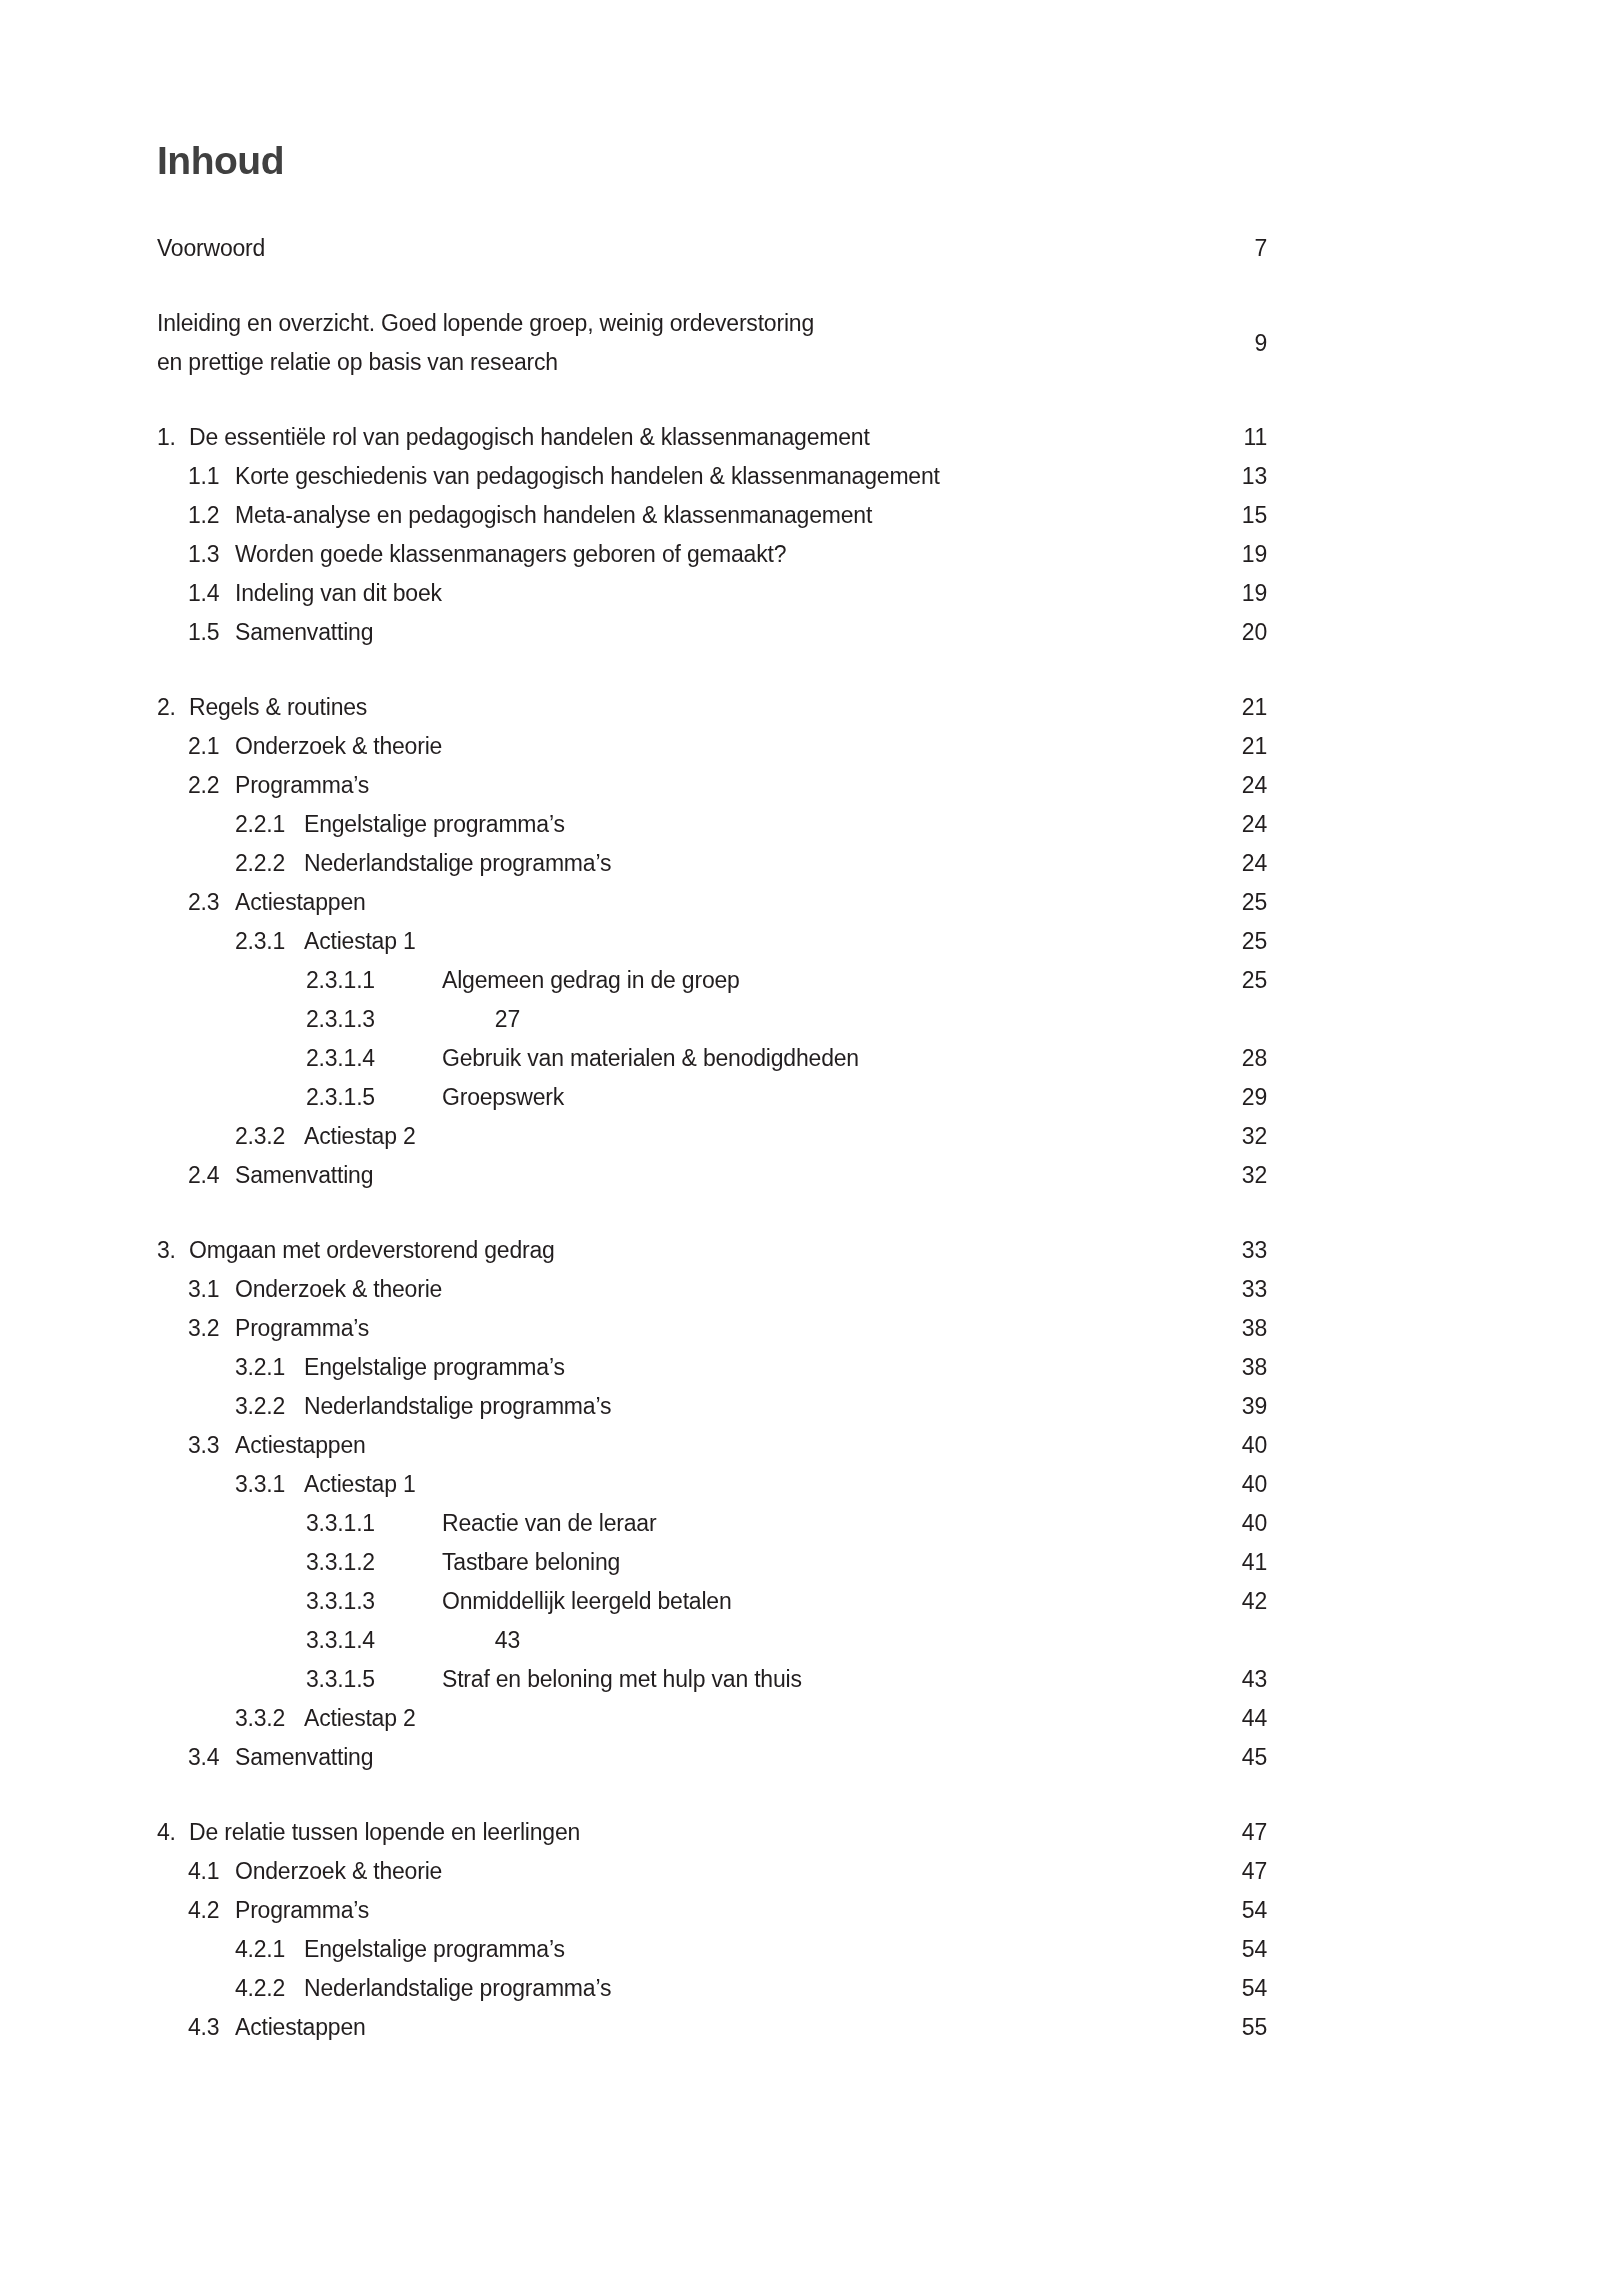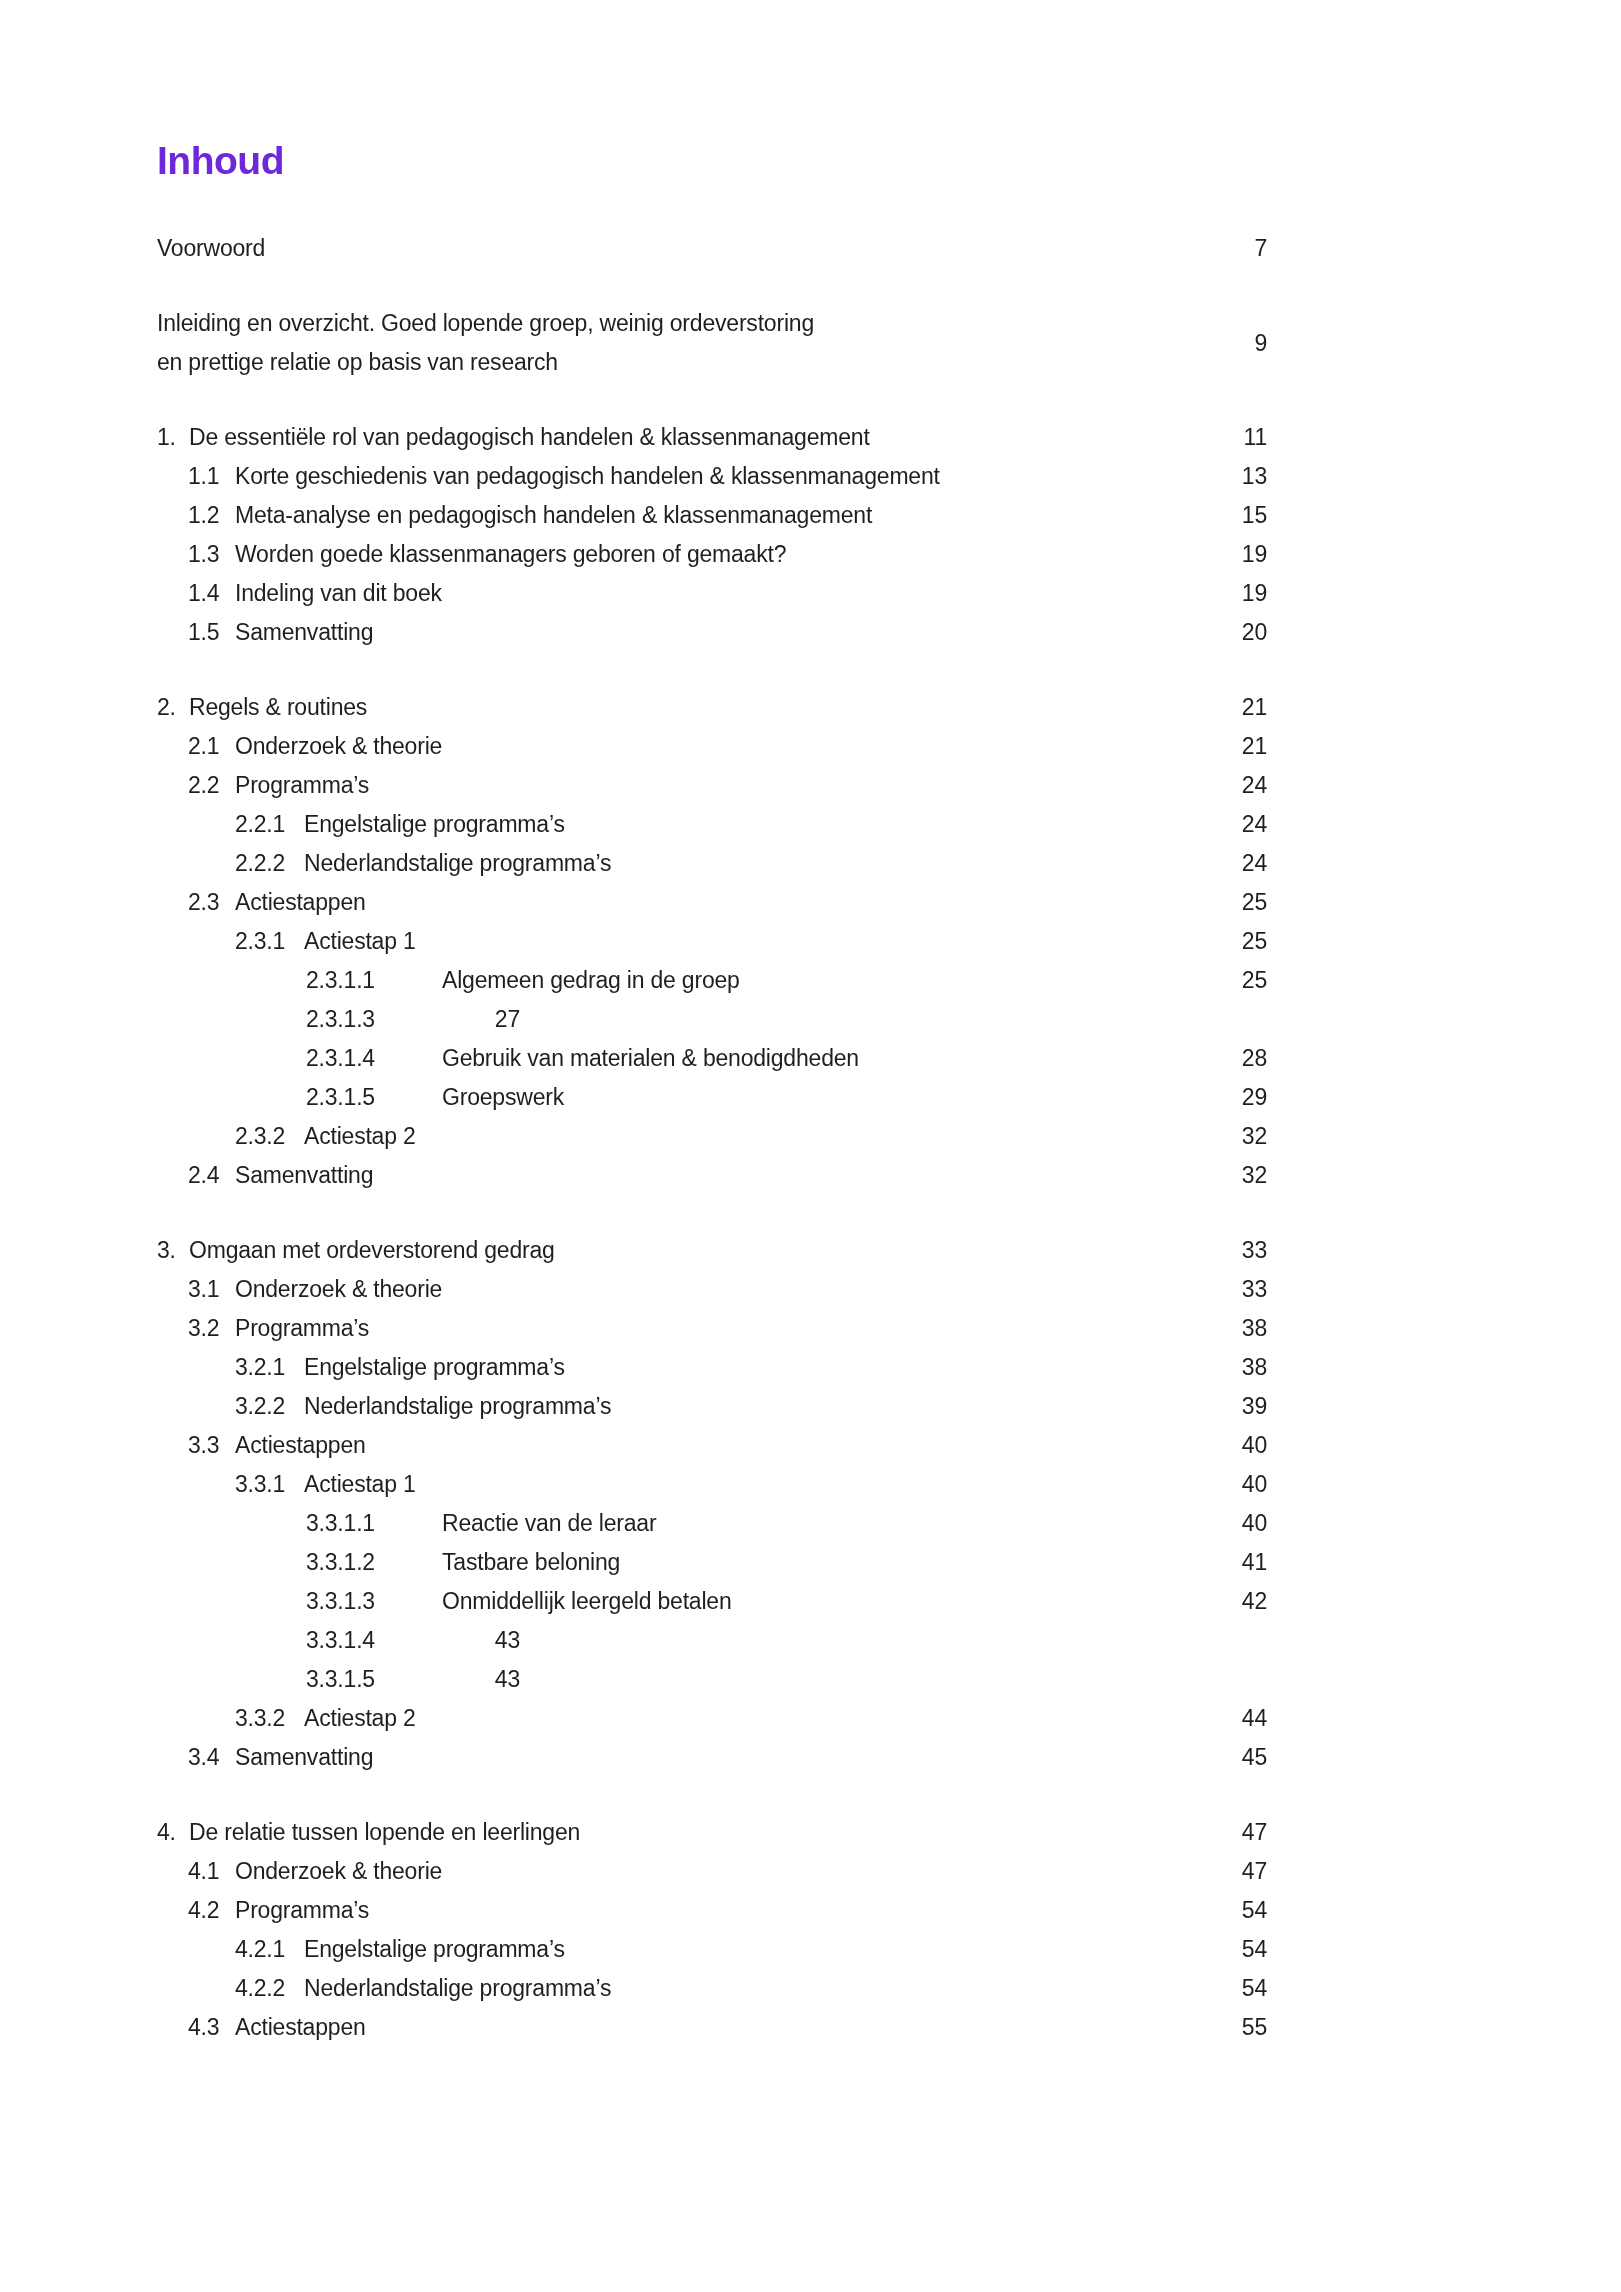--- a/index.html
+++ b/index.html
@@ -46,21 +46,21 @@
   .t1, .t2 { display: block; }
   .page {
     flex: none;
     width: 78px;
     text-align: right;
   }
 </style>
 </head>
 <body style="color: rgb(34, 30, 31); background: rgb(255, 255, 255);">
 
-<h1 class="page-title" style="color: #6d28d9;">Inhoud</h1>
+<h1 class="page-title" style="color: #404040;">Inhoud</h1>
 
 <div class="toc" id="toc">
     <div class="section">
       <div class="row lvl-1">
 
     <span class="titles">
       <span class="t1">Voorwoord</span>
 
     </span>
     <span class="page">7</span>
@@ -308,20 +308,24 @@
 
     </span>
     <span class="page">42</span>
   </div>
       <div class="row lvl-4">
     <span class="num">3.3.1.4</span>
     <span class="page">43</span>
   </div>
       <div class="row lvl-4">
     <span class="num">3.3.1.5</span>
+    <span class="titles">
+      <span class="t1">Straf en beloning met hulp van thuis</span>
+
+    </span>
     <span class="page">43</span>
   </div>
       <div class="row lvl-3">
     <span class="num">3.3.2</span>
     <span class="titles">
       <span class="t1">Actiestap 2</span>
 
     </span>
     <span class="page">44</span>
   </div>

